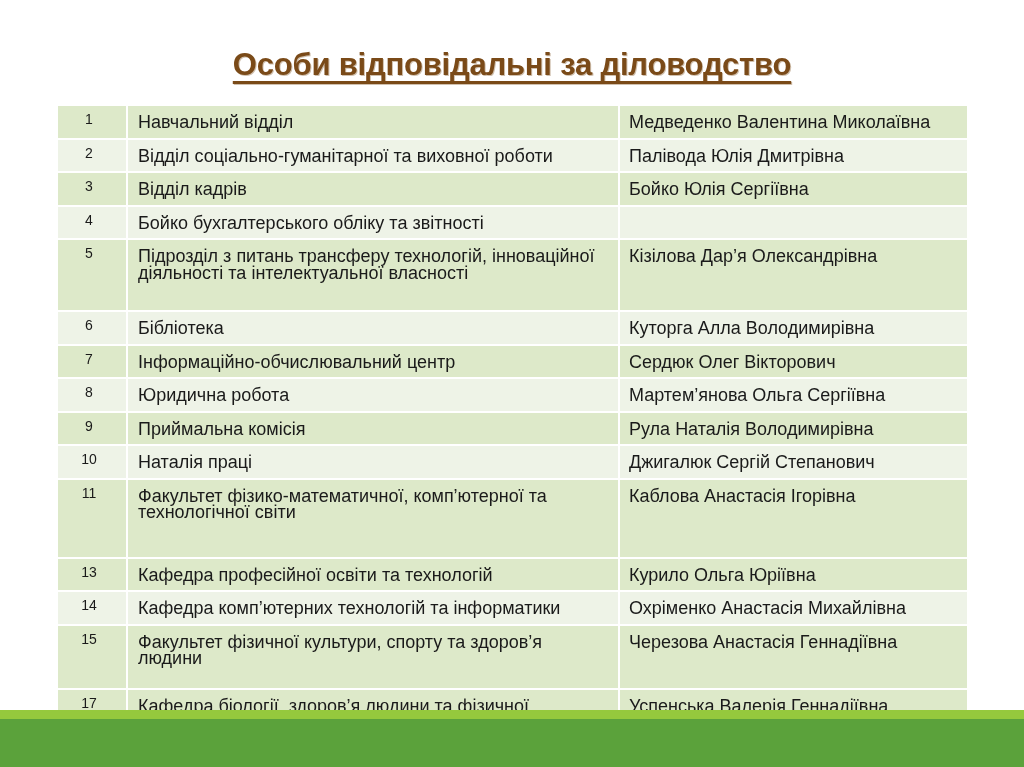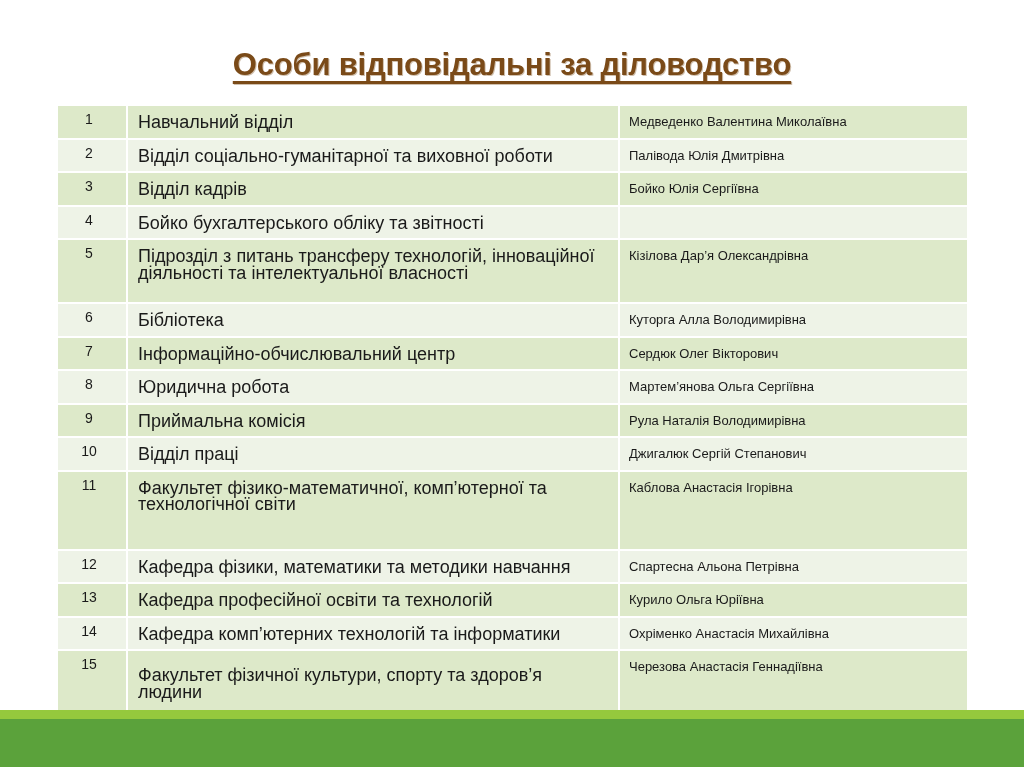--- a/index.html
+++ b/index.html
@@ -74,21 +74,21 @@
     color: #1a1a1a;
     white-space: nowrap;
   }
   .cell-unit {
     font-size: 18px;
     line-height: 16.5px;
     padding: 8px 8px 7px 10px;
     color: #1a1a1a;
   }
   .cell-name {
-    font-size: 13px;
+    font-size: 18px;
     line-height: 16.5px;
     padding: 8px 6px 7px 9px;
     color: #1a1a1a;
     white-space: nowrap;
   }
   td.name-bottom {
     vertical-align: bottom;
   }
 
   
@@ -164,21 +164,21 @@
           </td>
           <td>
             <div class="cell-name"></div>
           </td>
         </tr>
         <tr class="shade">
           <td>
             <div class="cell-num">5</div>
           </td>
           <td>
-            <div class="cell-unit" style="padding-bottom: 21px;">Підрозділ з питань трансферу технологій, інноваційної діяльності та інтелектуальної власності</div>
+            <div class="cell-unit" style="padding-bottom: 29px;">Підрозділ з питань трансферу технологій, інноваційної діяльності та інтелектуальної власності</div>
           </td>
           <td>
             <div class="cell-name">Кізілова Дар’я Олександрівна</div>
           </td>
         </tr>
         <tr>
           <td>
             <div class="cell-num">6</div>
           </td>
           <td>
@@ -219,48 +219,37 @@
           </td>
           <td>
             <div class="cell-name">Рула Наталія Володимирівна</div>
           </td>
         </tr>
         <tr>
           <td>
             <div class="cell-num">10</div>
           </td>
           <td>
-            <div class="cell-unit">Відділ праці</div>
+            <div class="cell-unit">Наталія праці</div>
           </td>
           <td>
             <div class="cell-name">Джигалюк Сергій Степанович</div>
           </td>
         </tr>
         <tr class="shade">
           <td>
             <div class="cell-num">11</div>
           </td>
           <td>
             <div class="cell-unit" style="padding-bottom: 36px;">Факультет фізико-математичної, комп’ютерної та технологічної світи</div>
           </td>
           <td class="name-bottom">
             <div class="cell-name">Каблова Анастасія Ігорівна</div>
           </td>
         </tr>
-        <tr>
-          <td>
-            <div class="cell-num">12</div>
-          </td>
-          <td>
-            <div class="cell-unit">Кафедра фізики, математики та методики навчання</div>
-          </td>
-          <td>
-            <div class="cell-name">Спартесна Альона Петрівна</div>
-          </td>
-        </tr>
         <tr class="shade">
           <td>
             <div class="cell-num">13</div>
           </td>
           <td>
             <div class="cell-unit">Кафедра професійної освіти та технологій</div>
           </td>
           <td>
             <div class="cell-name">Курило Ольга Юріївна</div>
           </td>
@@ -274,21 +263,21 @@
           </td>
           <td>
             <div class="cell-name">Охріменко Анастасія Михайлівна</div>
           </td>
         </tr>
         <tr class="shade">
           <td>
             <div class="cell-num">15</div>
           </td>
           <td>
-            <div class="cell-unit" style="padding-bottom: 21px; margin-top: 8px;">Факультет фізичної культури, спорту та здоров’я людини</div>
+            <div class="cell-unit" style="padding-bottom: 21px;">Факультет фізичної культури, спорту та здоров’я людини</div>
           </td>
           <td>
             <div class="cell-name">Черезова Анастасія Геннадіївна</div>
           </td>
         </tr>
         <tr class="shade">
           <td>
             <div class="cell-num">17</div>
           </td>
           <td>

